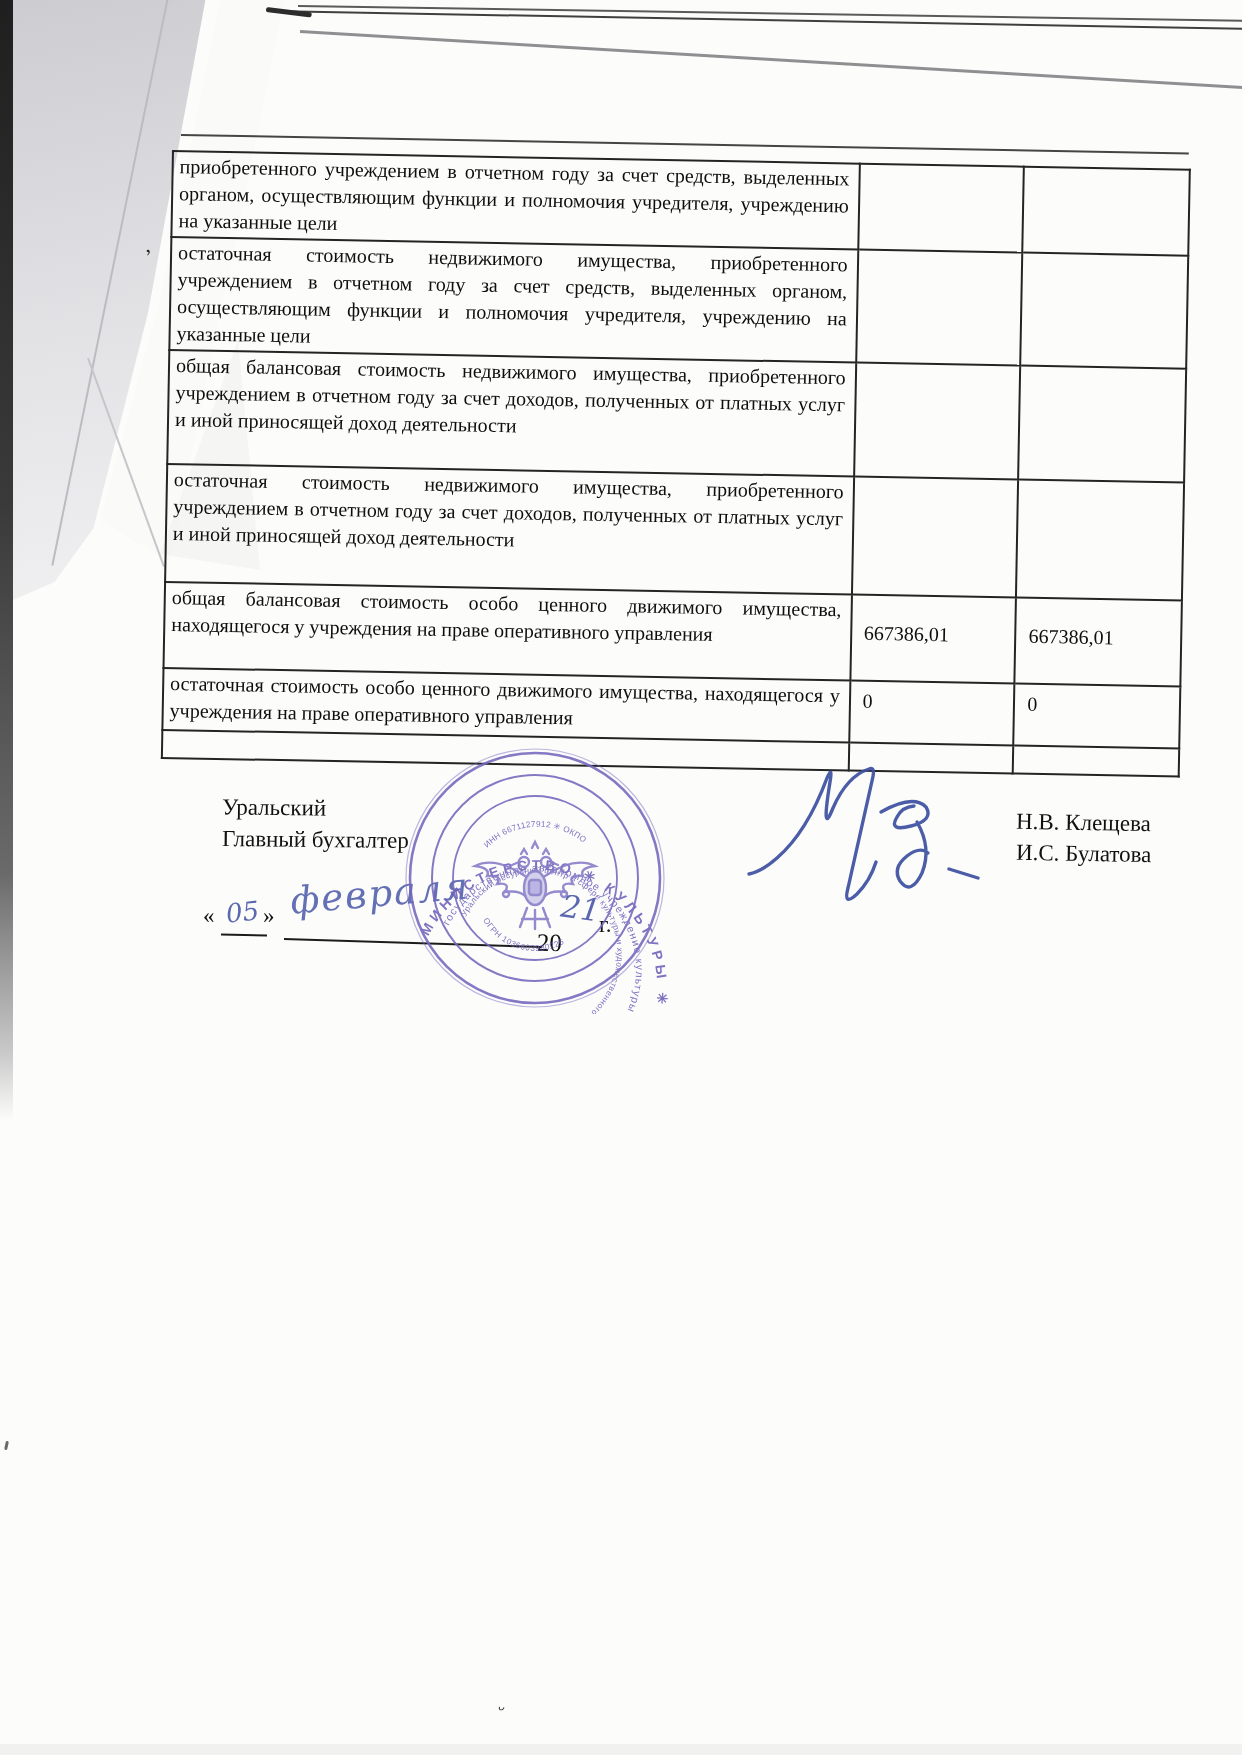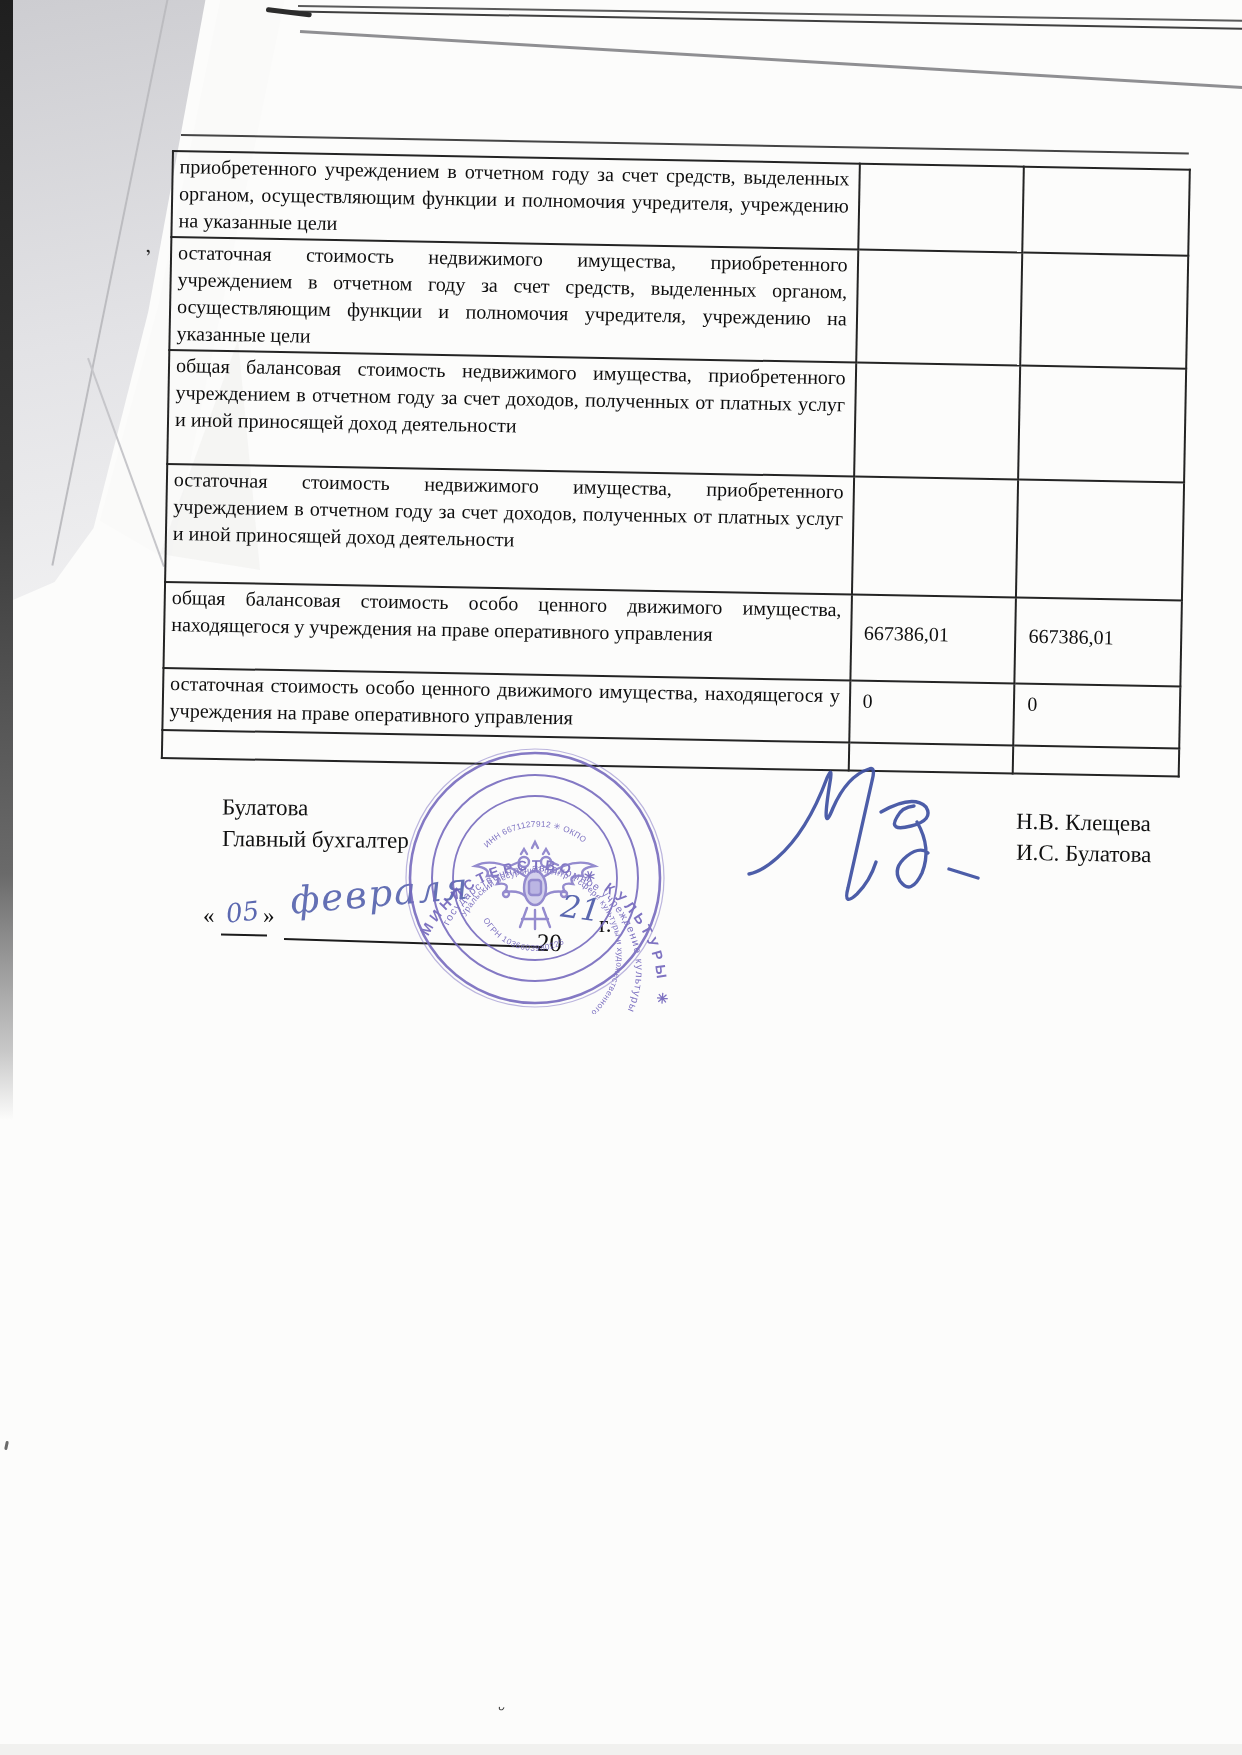--- a/index.html
+++ b/index.html
@@ -121,21 +121,21 @@
       <td class="v2">0</td>
     </tr>
     <tr class="r6">
       <td class="lbl"></td>
       <td class="v1"></td>
       <td class="v2"></td>
     </tr>
   </tbody>
     </table>
 
-  <span class="abs title-1">Булатова</span>
+  <span class="abs title-1">Уральский</span>
   <span class="abs title-2">Главный бухгалтер</span>
   <span class="abs name-1">Н.В. Клещева</span>
   <span class="abs name-2">И.С. Булатова</span>
 
   <span class="abs dq-open">«</span>
   <span class="abs hand dq-day">05</span>
   <span class="abs dq-close">»</span>
   <div class="abs u-day"></div>
   <div class="abs u-month"></div>
   <span class="abs hand dq-month">февраля</span>

